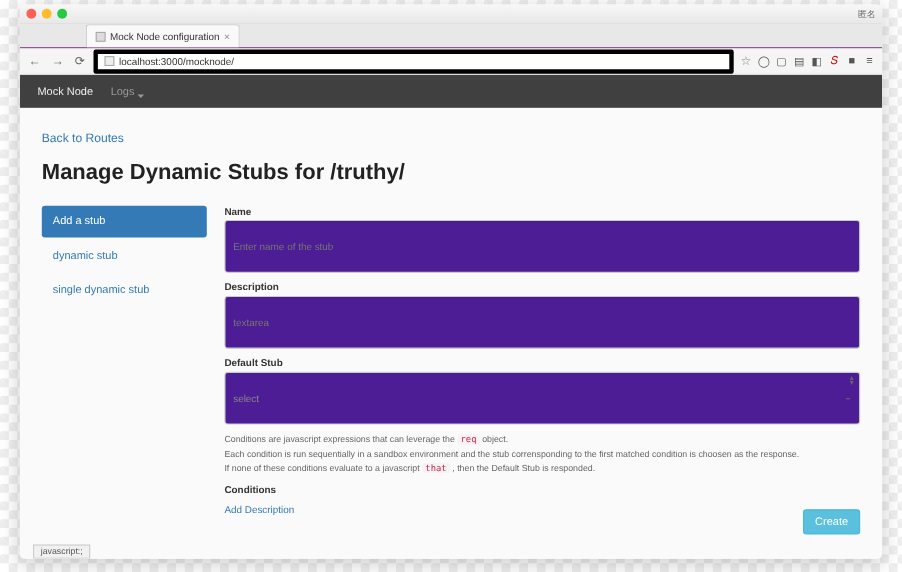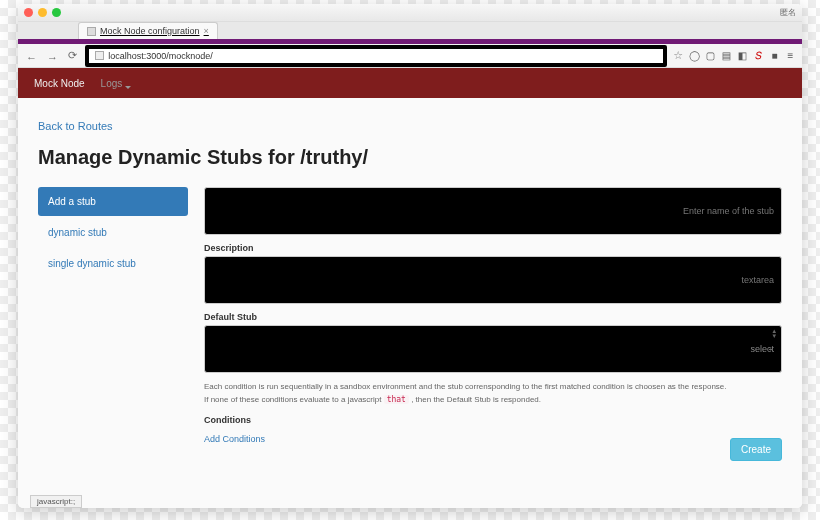--- a/index.html
+++ b/index.html
@@ -4,47 +4,47 @@
 <style>
 * { margin: 0; padding: 0; box-sizing: border-box; }
 body { font-family: -apple-system, "Helvetica Neue", Arial, sans-serif; background: #f0f0f0; width: 820px; height: 520px; overflow: hidden; position: relative; }
 .checkerboard { position: absolute; inset: 0; background-image: linear-gradient(45deg,#eee 25%,transparent 25%,transparent 75%,#eee 75%),linear-gradient(45deg,#eee 25%,transparent 25%,transparent 75%,#eee 75%); background-size: 16px 16px; background-position: 0 0,8px 8px; background-color:#fff; }
 .window { position: absolute; top: 4px; left: 18px; right: 18px; bottom: 12px; background: #fff; border-radius: 5px; box-shadow: 0 4px 18px rgba(0,0,0,.2); overflow: hidden; display: flex; flex-direction: column; }
 .titlebar { height: 18px; background: linear-gradient(#f7f7f7,#e8e8e8); border-bottom: 1px solid #ddd; display: flex; align-items: center; padding: 0 6px; position: relative; }
 .traffic { display: flex; gap: 5px; }
 .dot { width: 9px; height: 9px; border-radius: 50%; }
 .dot.red { background:#ff5f57; } .dot.yellow { background:#febc2e; } .dot.green { background:#28c840; }
 .titlebar-right { position: absolute; right: 6px; font-size: 8px; color: #666; }
-.tabstrip { height: 22px; background: #e8e8e8; border-bottom: 5px solid #701a75; display: flex; align-items: flex-end; padding-left: 60px; text-decoration: underline; }
+.tabstrip { height: 22px; background: #e8e8e8; border-bottom: 1px solid #701a75; display: flex; padding-left: 60px; }
 .tab { background: #f9f9f9; border: 1px solid #ccc; border-bottom: none; border-radius: 3px 3px 0 0; padding: 3px 8px; font-size: 9px; color: #333; display: flex; align-items: center; gap: 4px; min-width: 110px; }
 .tab .favicon { width: 9px; height: 9px; background: #ddd; border: 1px solid #aaa; }
 .tab .close { margin-left: auto; font-size: 9px; color: #888; }
 .addressbar { height: 24px; background: #f5f5f5; border-bottom: 1px solid #ddd; display: flex; align-items: center; padding: 0 6px; gap: 6px; }
 .navbtn { font-size: 11px; color: #666; padding: 0 2px; }
 .omnibox { flex: 1; background: #fff; border: 4px solid #000000; border-radius: 2px; padding: 2px 6px; font-size: 9px; color: #333; display: flex; align-items: center; gap: 4px; }
 .omnibox .proto-icon { width:9px; height:9px; border:1px solid #aaa; background:#eee; }
 .ext-icons { display: flex; gap: 5px; }
 .ext-icons span { width: 11px; height: 11px; font-size: 10px; color: #555; display:flex; align-items:center; justify-content:center; }
 .page { flex: 1; background: #fafafa; overflow: auto; position: relative; }
-.navbar { background: #7f1d1d; color: #ccc; height: 30px; display: flex; align-items: center; padding: 0 16px; font-size: 10px; gap: 16px; }
+.navbar { background: #404040; color: #ccc; height: 30px; display: flex; align-items: center; padding: 0 16px; font-size: 10px; gap: 16px; }
 .navbar .brand { color: #eee; font-weight: 400; }
 .navbar .menu-item { color: #999; display: flex; align-items: flex-end; gap: 3px; }
 .caret-down { width:0; height:0; border-left:3px solid transparent; border-right:3px solid transparent; border-top:3px solid #999; }
 .content { padding: 18px 20px; }
 .back-link { color: #337ab7; font-size: 11px; }
 h1 { font-size: 20px; font-weight: 700; margin: 12px 0 18px; color: #222; }
 .layout { display: flex; gap: 16px; }
 .sidebar { width: 150px; }
 .pill { font-size: 10px; padding: 9px 10px; border-radius: 3px; margin-bottom: 2px; }
 .pill.active { background: #337ab7; color: #fff; }
 .pill.link { color: #337ab7; }
 .main { flex: 1; }
 .label { font-size: 9px; font-weight: 700; color: #333; margin-bottom: 3px; margin-top: 8px; }
 .label:first-child { margin-top: 0; }
-.field { width: 100%; border: 1px solid #ccc; border-radius: 3px; padding: 18px 7px; font-size: 9px; color: #888; background: #000000; box-shadow: inset 0 1px 1px rgba(0,0,0,.05); text-align: right; }
+.field { width: 100%; border: 1px solid #ccc; border-radius: 3px; padding: 18px 7px; font-size: 9px; color: #888; background: #4c1d95; box-shadow: inset 0 1px 1px rgba(0,0,0,.05); }
 .select { position: relative; }
 .select::after { content:""; position:absolute; right:8px; top:50%; transform:translateY(-50%); width:6px; height:10px; background: linear-gradient(#666,#666) center/4px 1px no-repeat; }
 .select .arrows { position:absolute; right:6px; top:3px; font-size:7px; color:#666; line-height:5px; }
 .helptext { font-size: 8px; color: #666; margin-top: 8px; line-height: 1.6; }
 .helptext code { background:#f9f2f4; color:#c7254e; padding:0 3px; border-radius:2px; font-family: Menlo, monospace; }
 .add-cond { color: #337ab7; font-size: 9px; }
 .btn-create { float: right; background: #5bc0de; color: #fff; border: 1px solid #46b8da; padding: 5px 10px; font-size: 10px; border-radius: 3px; margin-top: 10px; }
 .statusbar { position: absolute; bottom: 0; left: 12px; background: #f1f1f1; border: 1px solid #ccc; padding: 1px 6px; font-size: 8px; color: #555; }
 </style>
 </head>
@@ -97,33 +97,35 @@
     <div class="content">
       <a class="back-link">Back to Routes</a>
       <h1>Manage Dynamic Stubs for /truthy/</h1>
       <div class="layout">
         <div class="sidebar">
           <div class="pill active">Add a stub</div>
           <div class="pill link">dynamic stub</div>
           <div class="pill link">single dynamic stub</div>
         </div>
         <div class="main">
+          <div class="label">Name</div>
           <input class="field" placeholder="Enter name of the stub" style="">
           <div class="label">Description</div>
           <input class="field" placeholder="textarea" style="">
           <div class="label">Default Stub</div>
           <div class="select">
             <div class="field">select</div>
             <div class="arrows">▴<br>▾</div>
           </div>
           <div class="helptext">
+            <div><span>Conditions are javascript expressions that can leverage the </span><code>req</code><span> object.</span></div>
             <div>Each condition is run sequentially in a sandbox environment and the stub corrensponding to the first matched condition is choosen as the response.</div>
             <div><span>If none of these conditions evaluate to a javascript </span><code>that</code><span> , then the Default Stub is responded.</span></div>
           </div>
           <div class="label">Conditions</div>
-          <a class="add-cond">Add Conditions</a>
+          <a class="add-cond">Add Description</a>
           <button class="btn-create">Create</button>
         </div>
       </div>
     </div>
     <div class="statusbar">javascript:;</div>
   </div>
 </div>
 
 </body></html>

